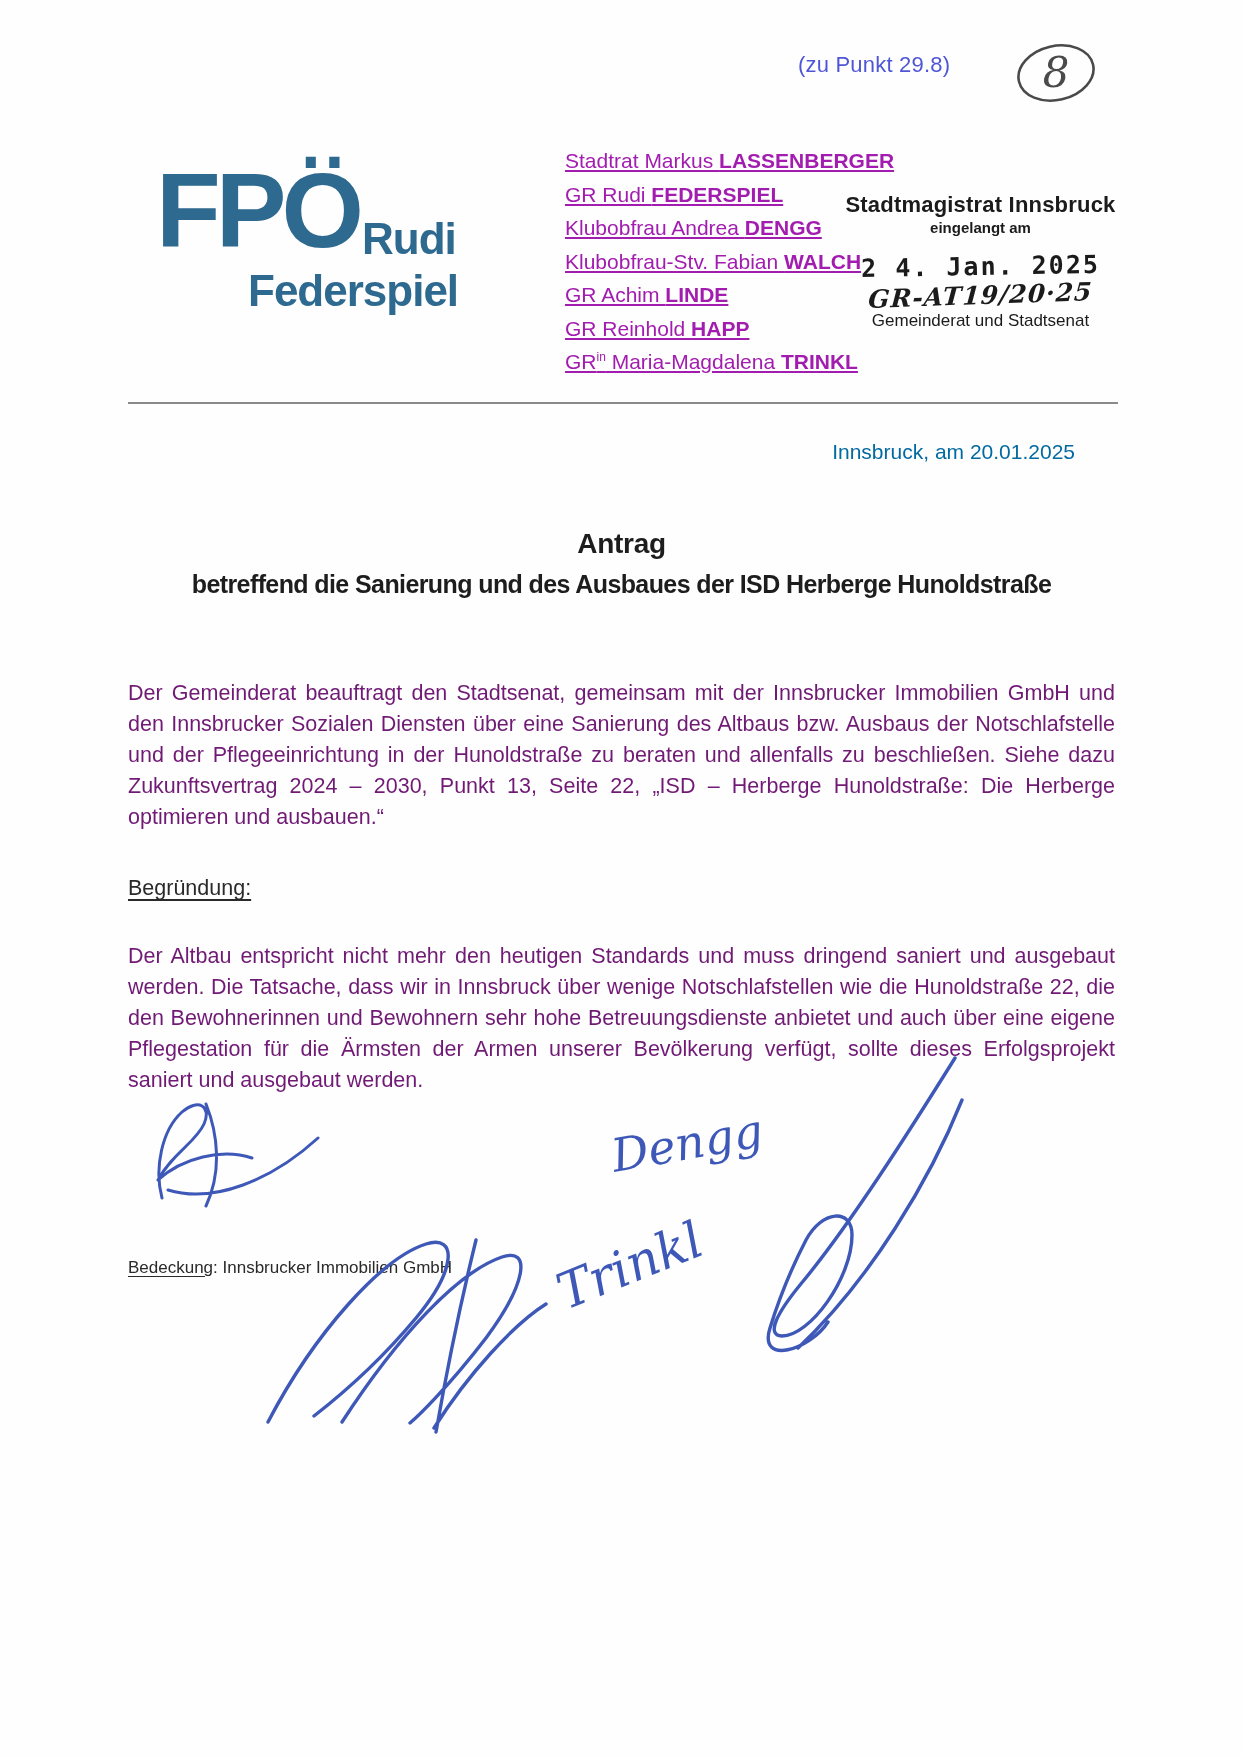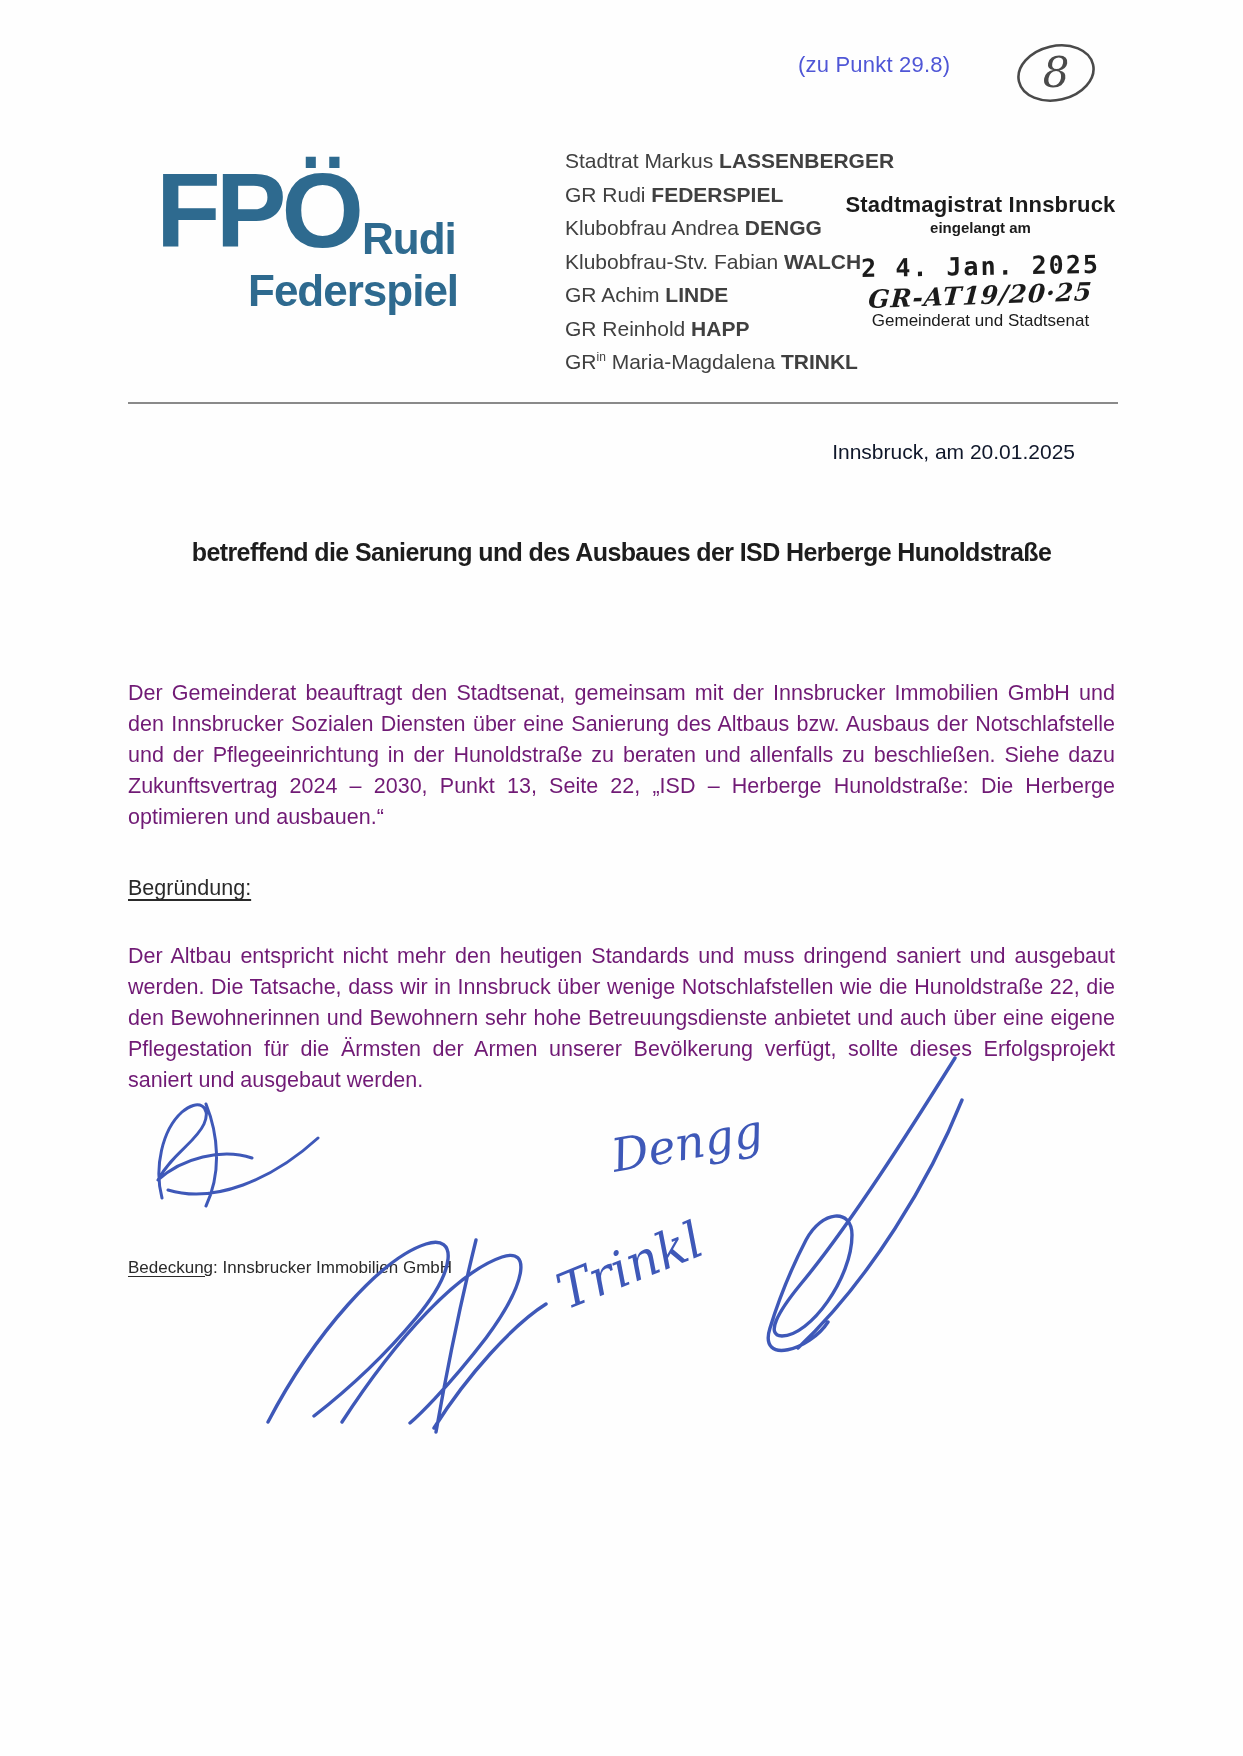--- a/index.html
+++ b/index.html
@@ -28,21 +28,21 @@
   .logo-first {
     position:absolute; left:362px; top:214px;
     font-size:44px; font-weight:bold; letter-spacing:-1px;
   }
   .logo-last {
     position:absolute; left:248px; top:266px;
     font-size:44px; font-weight:bold; letter-spacing:-1px;
   }
 
   
-  .authors { position:absolute; left:565px; top:142px; font-size:21px; line-height:28.5px; color:#404040; }
+  .authors { position:absolute; left:565px; top:142px; font-size:21px; line-height:28.5px; color:#a21caf;text-decoration:underline; }
   .authors b { font-weight:bold; }
   .authors sup { font-size:12px; vertical-align:super;text-align:center; }
 
   
   .stamp { position:absolute; left:828px; top:192px; width:305px; text-align:center; color:#1b1b1b; }
   .stamp .s1 { font-size:22px; font-weight:bold; letter-spacing:0.2px; }
   .stamp .s2 { font-size:15px; font-weight:bold; margin-top:1px; }
   .stamp .s-date {
     margin-top:16px; font-family:"DejaVu Sans Mono", monospace;
     font-size:25px; font-weight:bold; letter-spacing:2px;
@@ -50,21 +50,21 @@
   }
   .stamp .s-ref {
     font-family:"DejaVu Serif", serif; font-style:italic; font-weight:bold;
     font-size:25px; letter-spacing:1px; transform:rotate(-2deg) skewX(-6deg);
     margin-top:0px;
   }
   .stamp .s3 { font-size:17px; margin-top:1px; }
 
   .divider { position:absolute; left:128px; top:402px; width:990px; height:2px; background:#8a8a8a; }
 
-  .dateline { position:absolute; left:128px; top:440px; width:947px; text-align:right; font-size:21px; color:#0f172a; }
+  .dateline { position:absolute; left:128px; top:440px; width:947px; text-align:right; font-size:21px; color:#0369a1; }
 
   .titleblock { position:absolute; left:128px; top:528px; width:987px; text-align:center; color:#1d1d1d; }
   .title { font-size:28px; font-weight:bold; letter-spacing:-0.3px; }
   .subtitle { font-size:25px; font-weight:bold; letter-spacing:-0.6px; margin-top:10px; }
 
   .bodytext {
     position:absolute; left:128px; width:987px;
     font-size:21.5px; line-height:31px; text-align:justify; color:#701a75;
   }
   .p1 { top:678px; }
@@ -115,20 +115,21 @@
     <div class="s-date">2 4. Jan. 2025</div>
     <div class="s-ref">GR-AT19/20·25</div>
     <div class="s3">Gemeinderat und Stadtsenat</div>
   </div>
 
   <div class="divider"></div>
 
   <div class="dateline">Innsbruck, am 20.01.2025</div>
 
   <div class="titleblock">
+    <div class="title">Antrag</div>
     <div class="subtitle">betreffend die Sanierung und des Ausbaues der ISD Herberge Hunoldstraße</div>
   </div>
 
   <p class="bodytext p1">Der Gemeinderat beauftragt den Stadtsenat, gemeinsam mit der Innsbrucker Immobilien GmbH und den Innsbrucker Sozialen Diensten über eine Sanierung des Altbaus bzw. Ausbaus der Notschlafstelle und der Pflegeeinrichtung in der Hunoldstraße zu beraten und allenfalls zu beschließen. Siehe dazu Zukunftsvertrag 2024 – 2030, Punkt 13, Seite 22, „ISD – Herberge Hunoldstraße: Die Herberge optimieren und ausbauen.“</p>
 
   <div class="begr">Begründung:</div>
 
   <p class="bodytext p2">Der Altbau entspricht nicht mehr den heutigen Standards und muss dringend saniert und ausgebaut werden. Die Tatsache, dass wir in Innsbruck über wenige Notschlafstellen wie die Hunoldstraße 22, die den Bewohnerinnen und Bewohnern sehr hohe Betreuungsdienste anbietet und auch über eine eigene Pflegestation für die Ärmsten der Armen unserer Bevölkerung verfügt, sollte dieses Erfolgsprojekt saniert und ausgebaut werden.</p>
 
   <div class="bedeckung">

